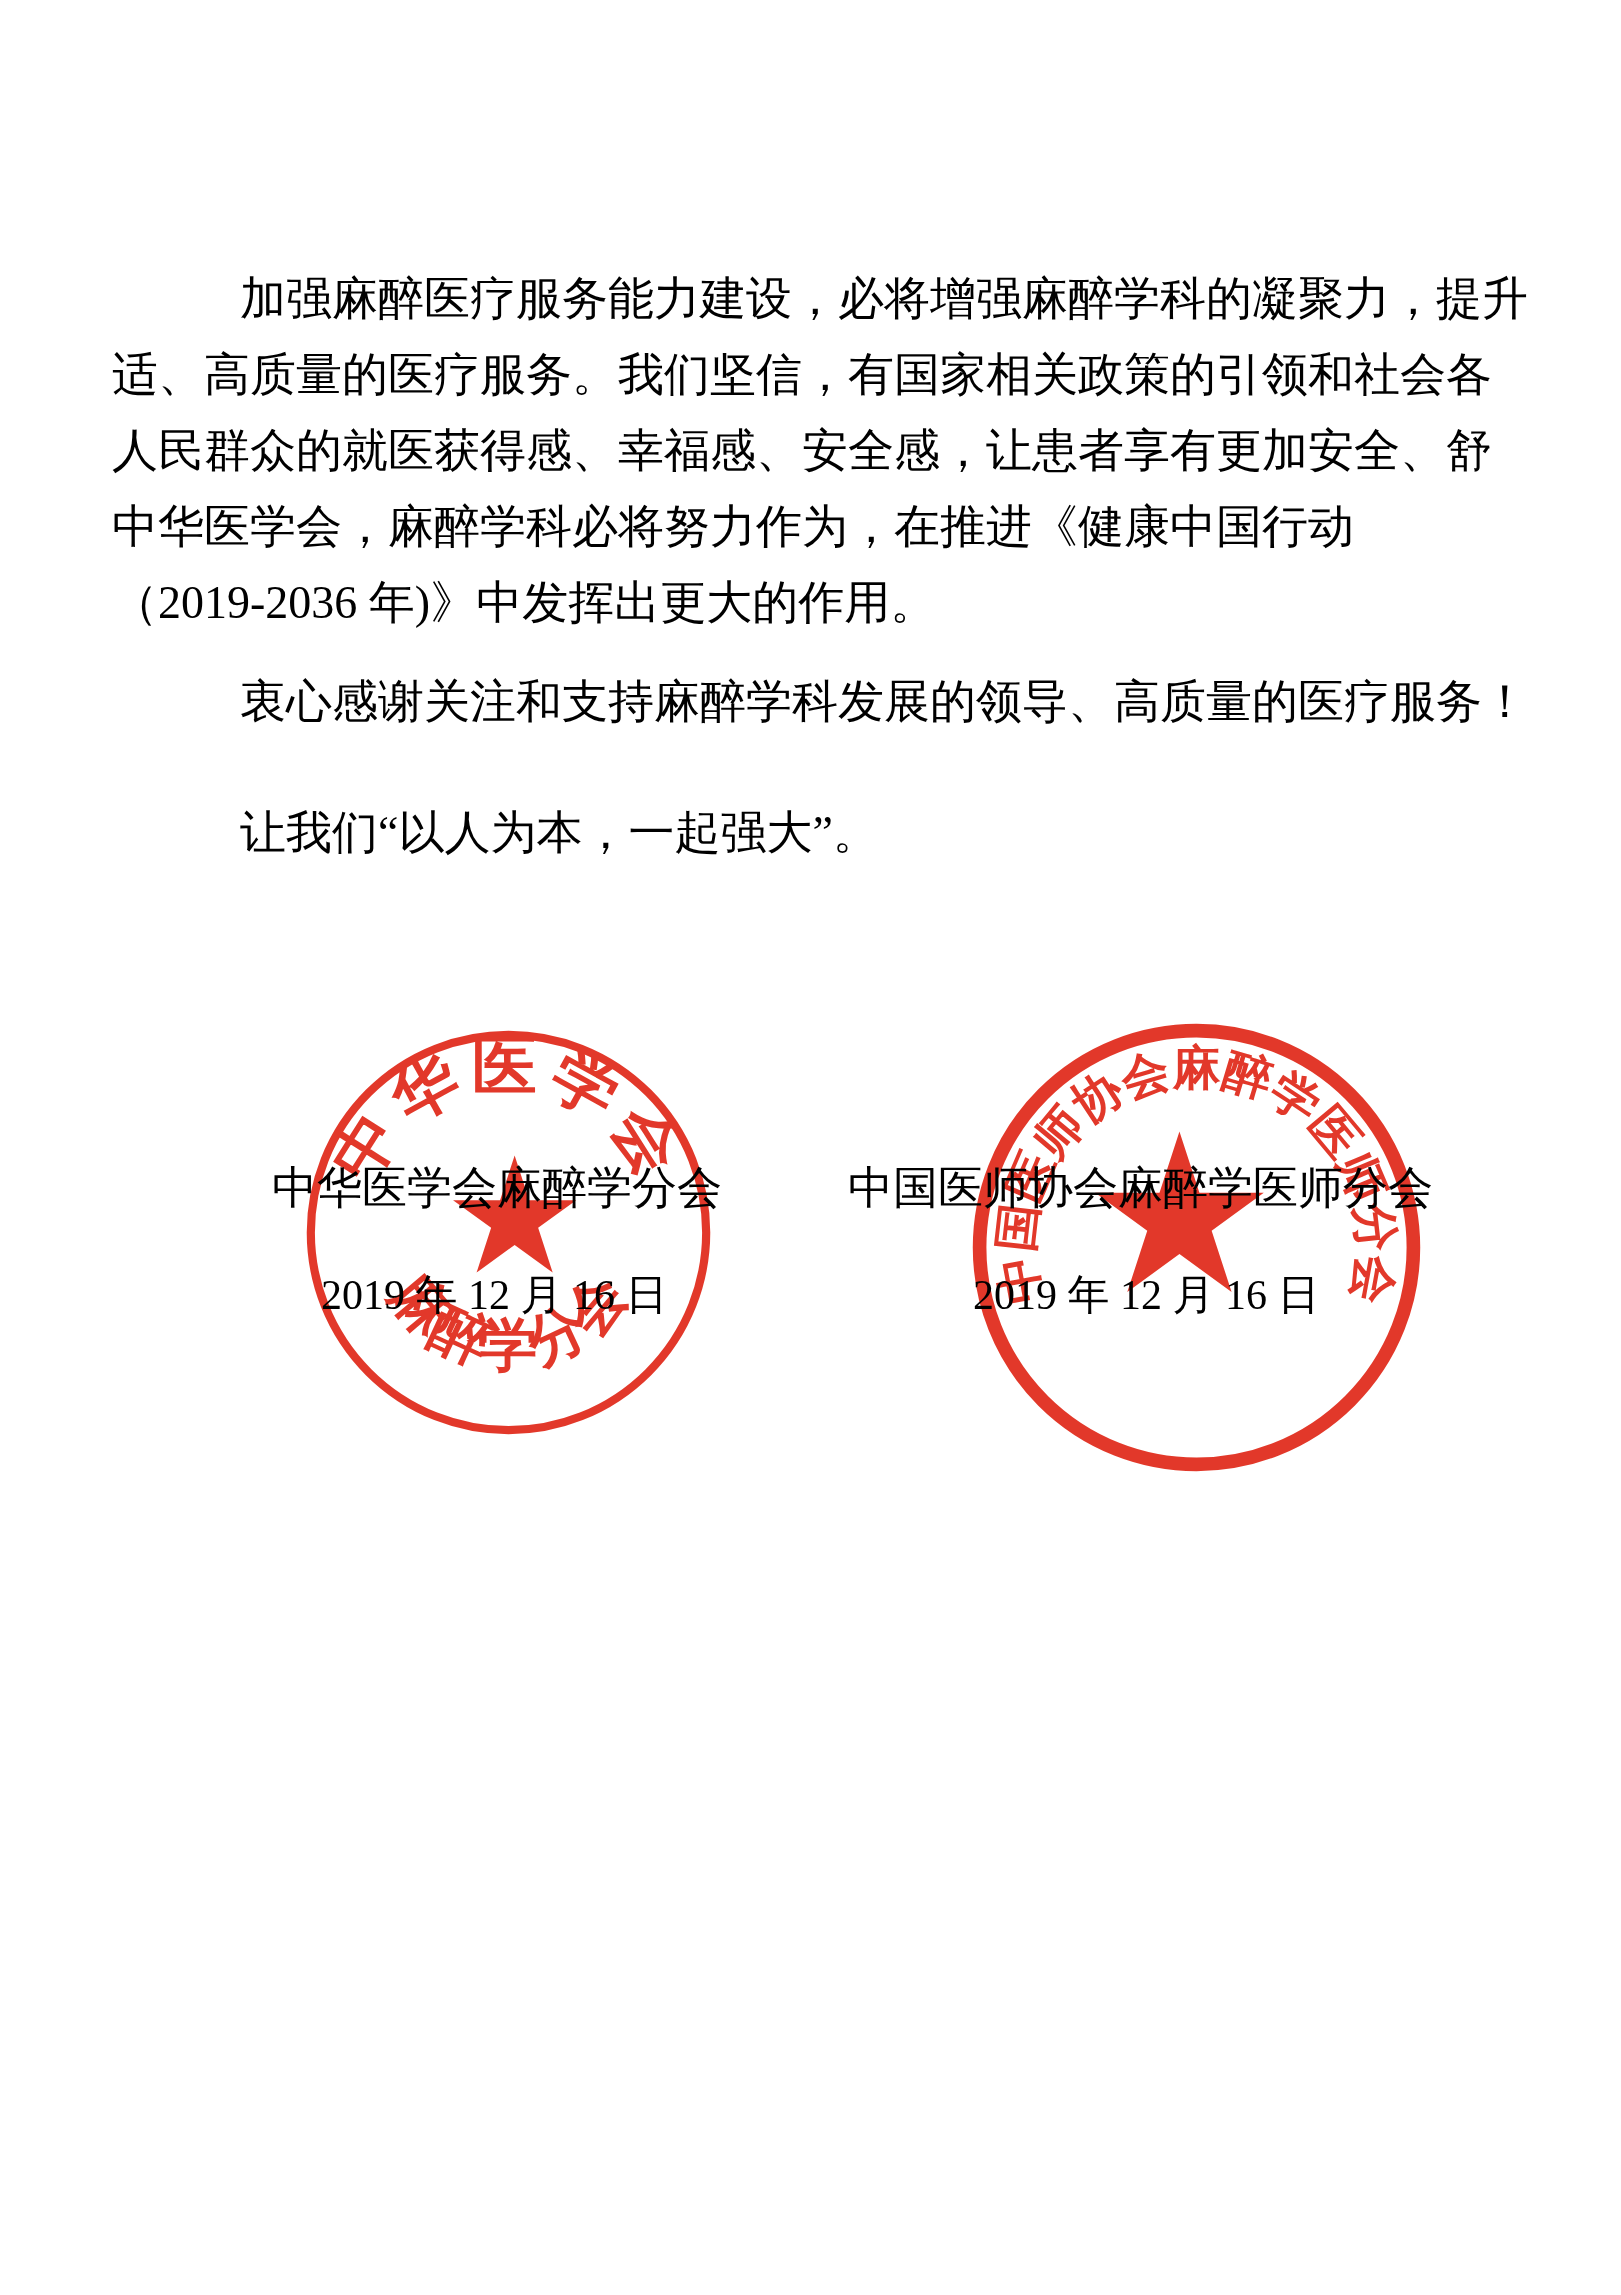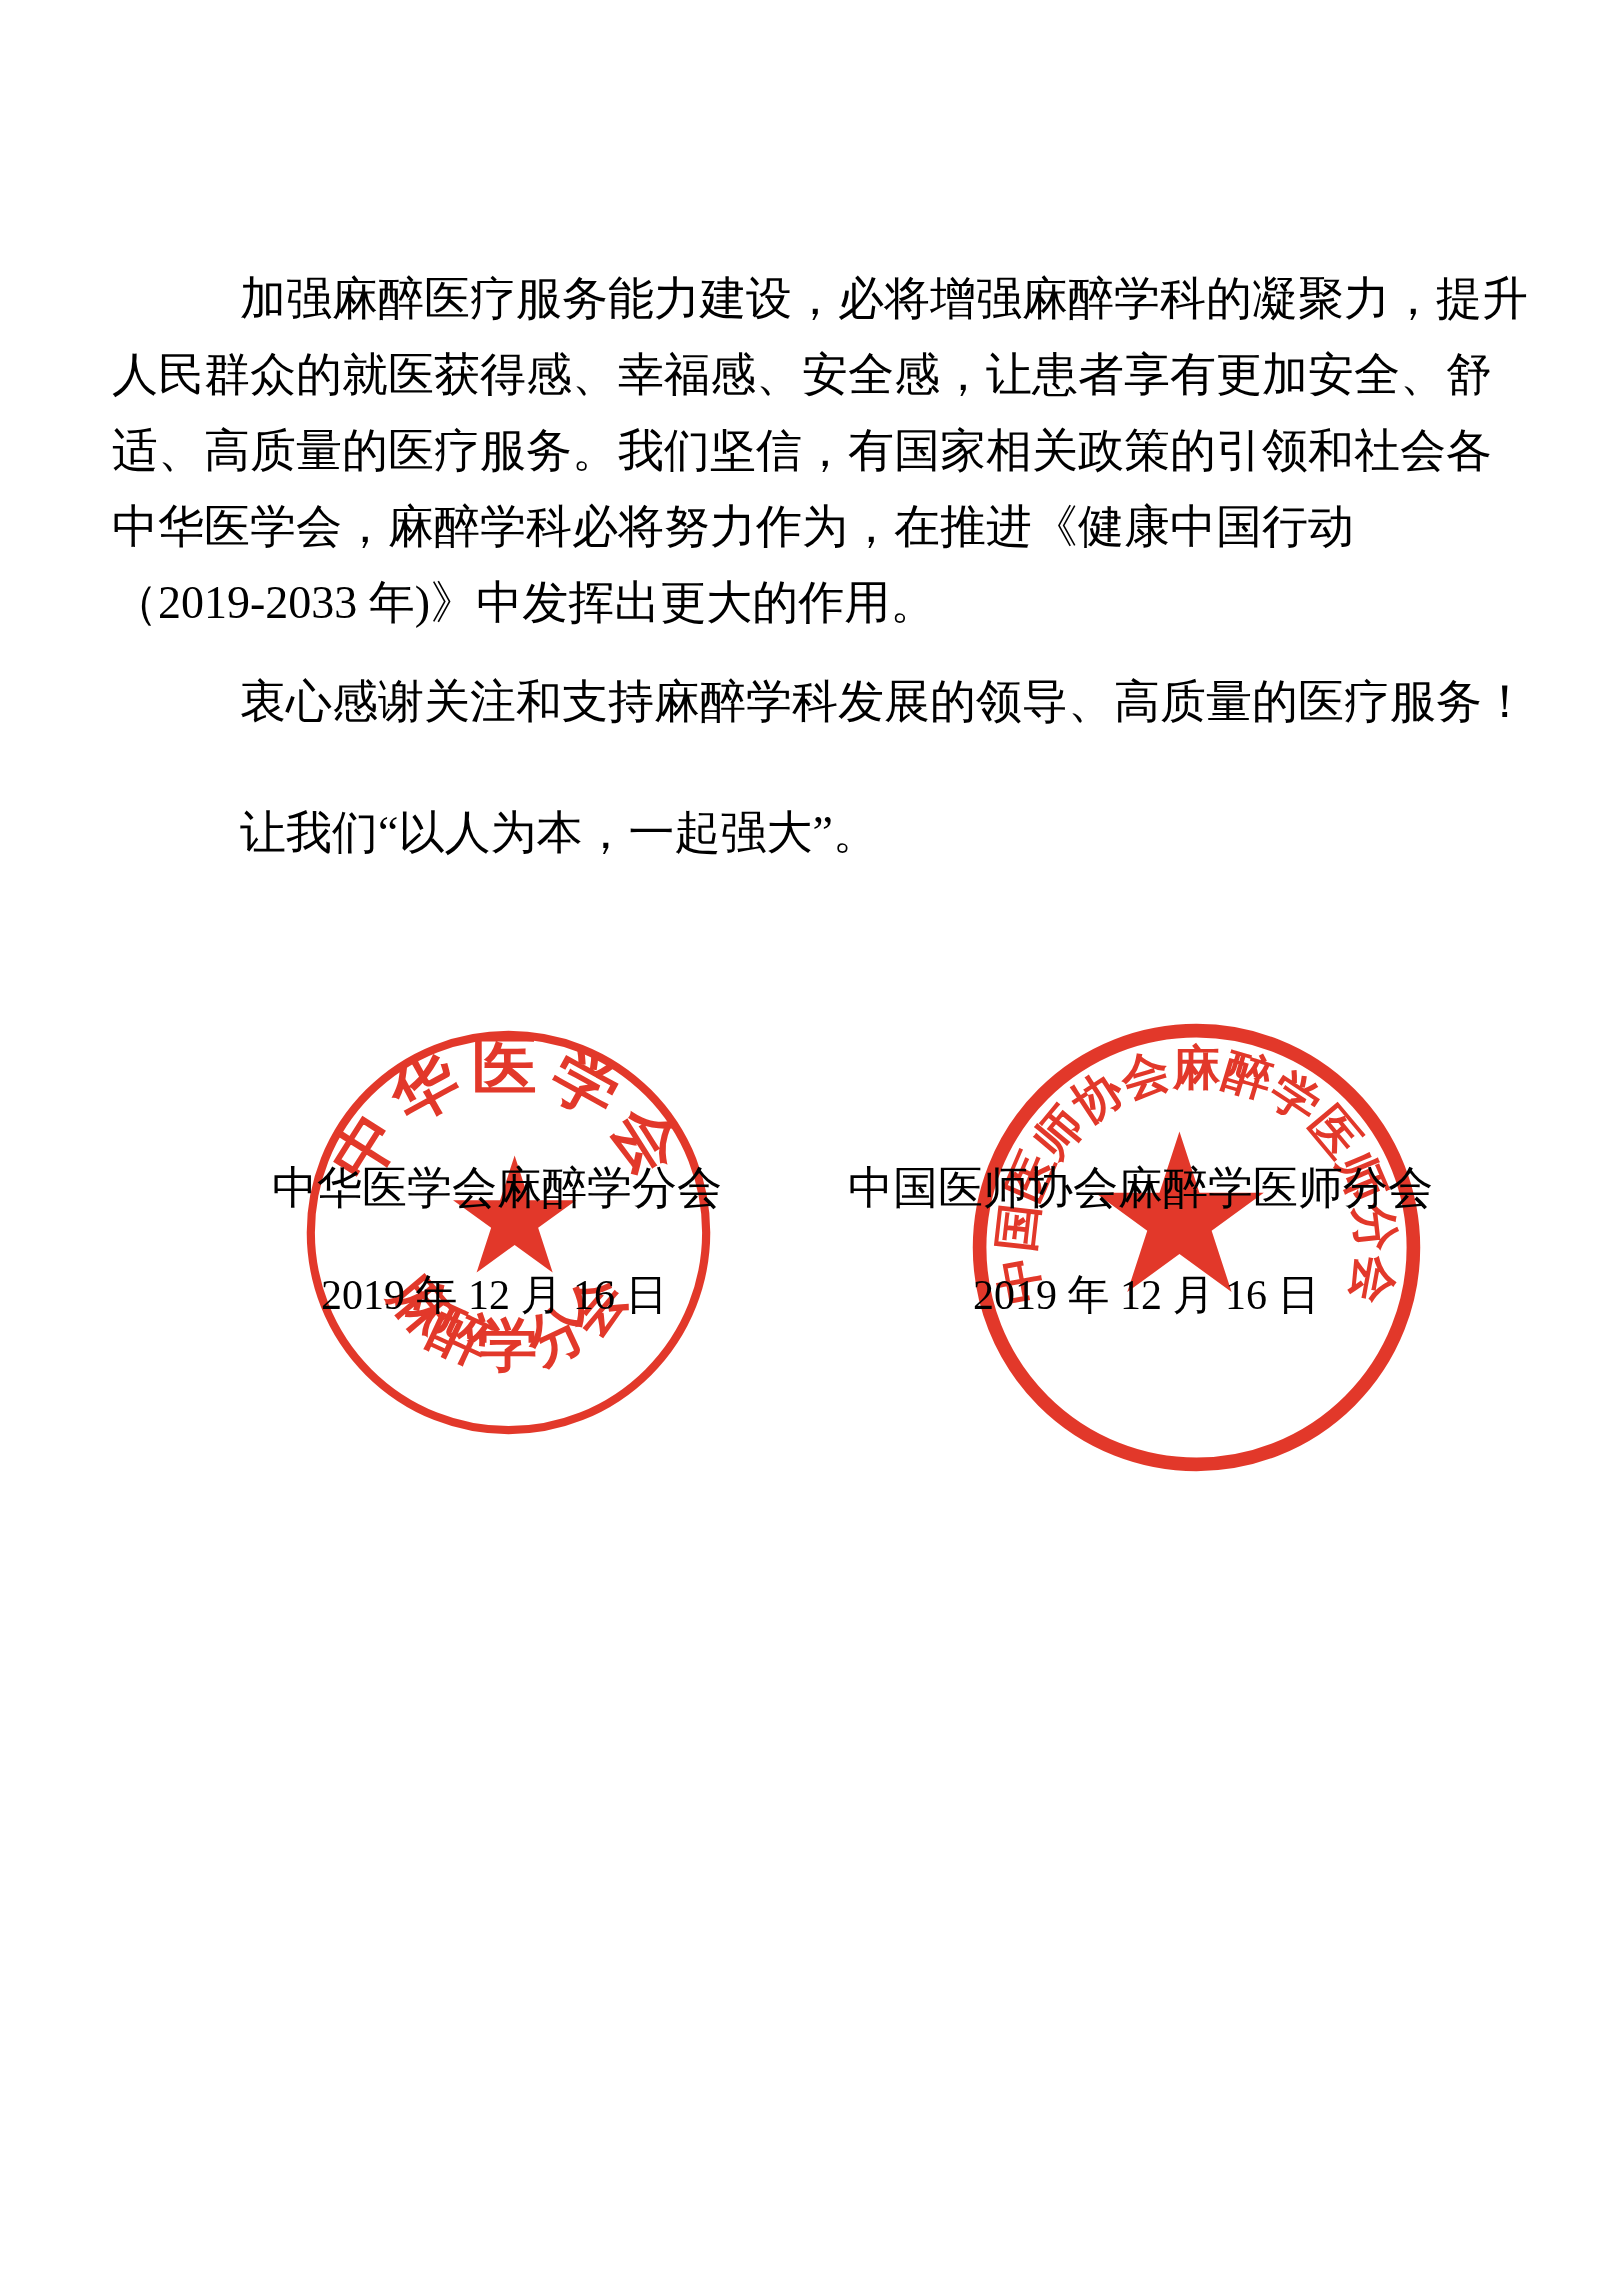--- a/index.html
+++ b/index.html
@@ -44,24 +44,24 @@
     font-weight:700;
   }
 </style>
 </head>
 <body>
 
 <div class="page">
 
   <div class="para p1">
     <div class="line indent">加强麻醉医疗服务能力建设，必将增强麻醉学科的凝聚力，提升</div>
+    <div class="line">适、高质量的医疗服务。我们坚信，有国家相关政策的引领和社会各</div>
     <div class="line">人民群众的就医获得感、幸福感、安全感，让患者享有更加安全、舒</div>
-    <div class="line">适、高质量的医疗服务。我们坚信，有国家相关政策的引领和社会各</div>
     <div class="line">中华医学会，麻醉学科必将努力作为，在推进《健康中国行动</div>
-    <div class="line">（2019-2033 年)》中发挥出更大的作用。</div>
+    <div class="line">（2019-2036 年)》中发挥出更大的作用。</div>
   </div>
 
   <div class="para p2">衷心感谢关注和支持麻醉学科发展的领导、高质量的医疗服务！</div>
 
   <div class="para p3">让我们“以人为本，一起强大”。</div>
 
   <svg class="seal seal-left" viewBox="0 0 600 600">
     <circle cx="300" cy="300" r="290" fill="none" stroke="#e02a1a" stroke-width="12"></circle>
     <polygon fill="#e02a1a" points="0,-1 0.225,-0.309 0.951,-0.309 0.363,0.118 0.588,0.809 0,0.382 -0.588,0.809 -0.363,0.118 -0.951,-0.309 -0.225,-0.309" transform="translate(309,282) scale(95)"></polygon>
     <path id="sealL-top" d="M 94.2,355.2 A 213,213 0 1 1 505.8,355.2" fill="none"></path>

